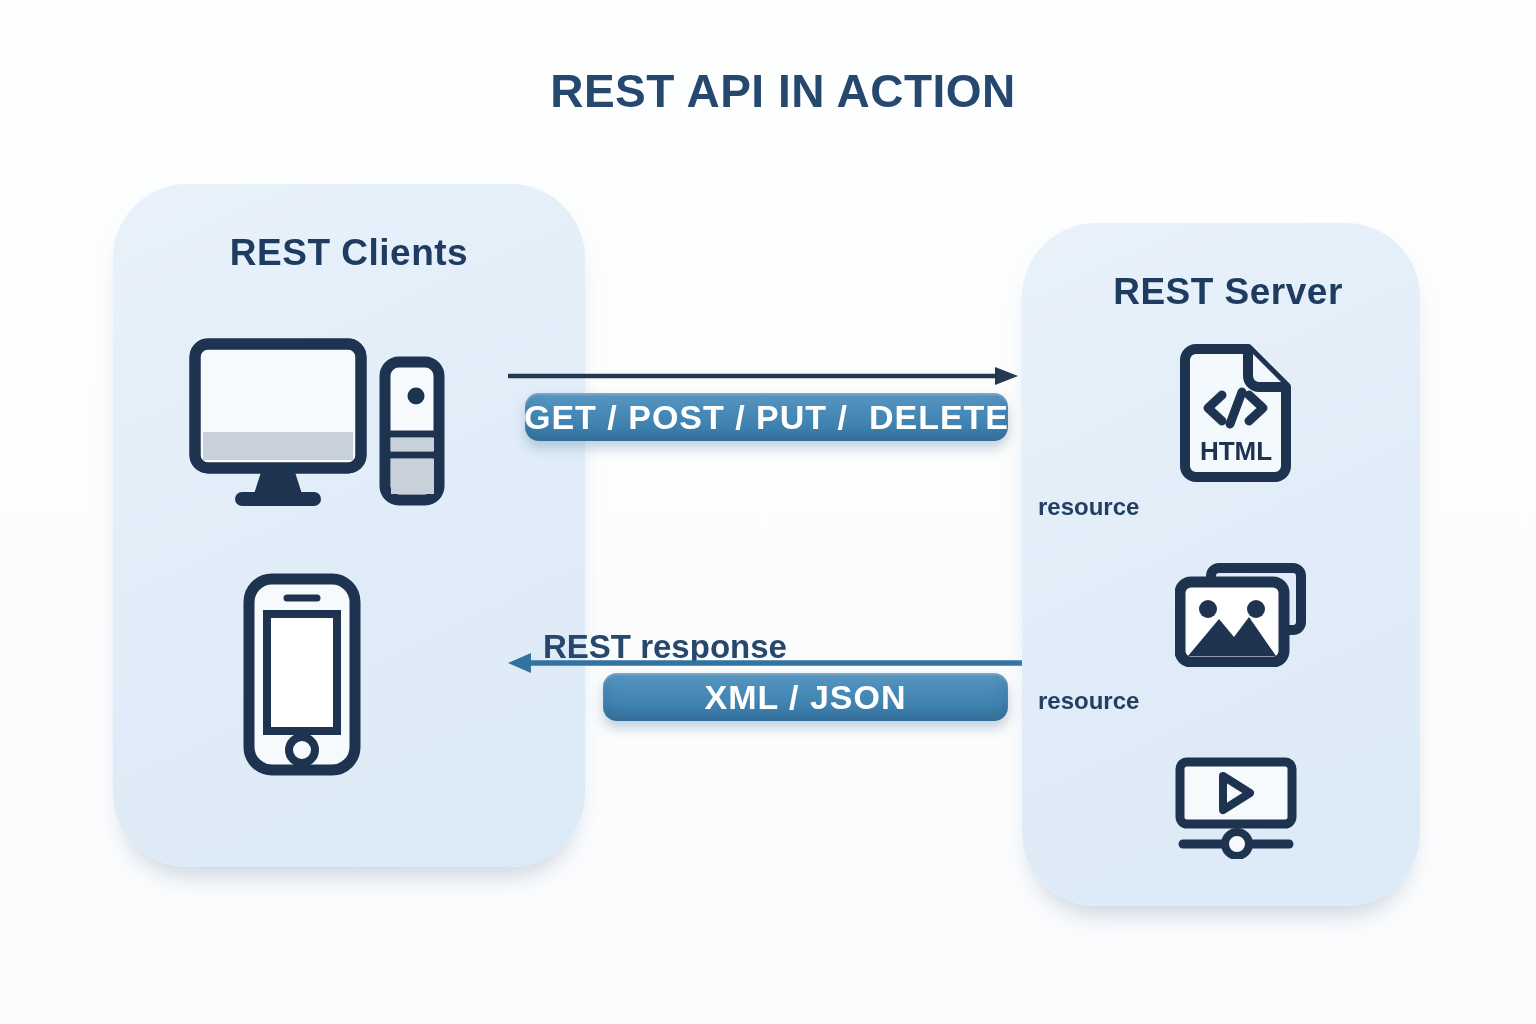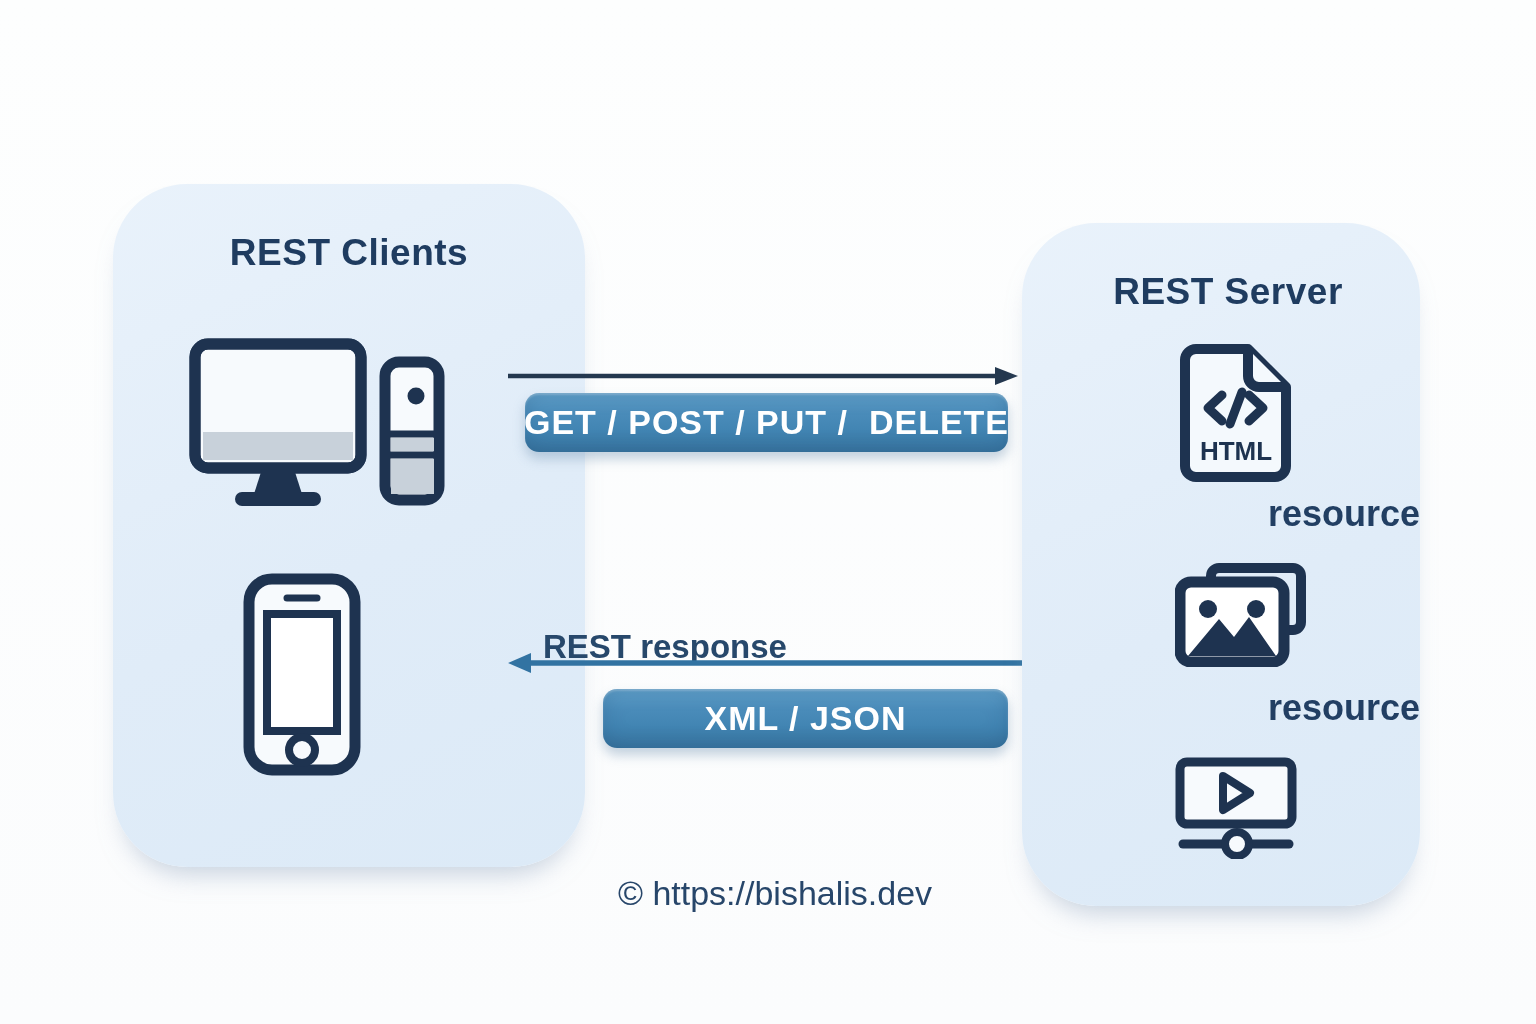--- a/index.html
+++ b/index.html
@@ -36,47 +36,48 @@
   .abs { position:absolute; }
 
   .flow-label {
     position:absolute; left:543px;
     font-size:33px; font-weight:600; color:#27486b; white-space:nowrap;
   }
   .flow-label.request  { top:308px; }
   .flow-label.response { top:628px; }
 
   .badge {
-    position:absolute; height:59px; border-radius:14px;
+    position:absolute; height:48px; border-radius:14px;
     background:linear-gradient(180deg,#60a0ca 0%, #4a8cba 35%, #4184b2 65%, #38749f 100%);
     box-shadow:inset 0 0 22px rgba(25,65,105,0.22), inset 0 2px 2px rgba(255,255,255,0.25), 0 7px 12px rgba(125,155,185,0.45);
     color:#ffffff; font-size:34px; font-weight:700; letter-spacing:1px;
     display:flex; align-items:center; justify-content:center;
     white-space:pre;
   }
   .badge-request  { left:525px; top:393px; width:483px; }
-  .badge-response { left:603px; top:689px; width:405px; }
+  .badge-response { left:603px; top:673px; width:405px; }
 
   .res-label {
-    position:absolute; left:16px; right:0; text-align:right;
-    font-size:36px; font-weight:600; color:#223f63;
+    position:absolute; left:16px; right:0; text-align:left;
+    font-size:24px; font-weight:600; color:#223f63;
   }
 
   .footer {
     position:absolute; top:874px; left:775px; transform:translateX(-50%);
     font-size:34px; font-weight:400; color:#27466a; white-space:nowrap;
   }
 
   svg { display:block; }
 </style>
 </head>
 <body>
 
 <div class="stage">
 
+  <div class="title">REST API IN ACTION</div>
 
   <section class="card card-left">
     <h2 class="card-heading">REST Clients</h2>
 
     <svg class="abs" style="left:76px; top:154px;" width="256" height="172" viewBox="0 0 256 172">
       <rect x="6" y="6" width="166" height="124" rx="13" fill="#f7fafd" stroke="#1e3350" stroke-width="11"></rect>
       <rect x="14" y="94" width="150" height="28" fill="#c8d1da"></rect>
       <rect x="6" y="6" width="166" height="124" rx="13" fill="none" stroke="#1e3350" stroke-width="11"></rect>
       <path d="M73 131 h32 l8 25 h-48 z" fill="#1e3350"></path>
       <rect x="46" y="154" width="86" height="14" rx="7" fill="#1e3350"></rect>
@@ -138,15 +139,14 @@
     <div class="res-label" style="top:464px;">resource</div>
 
     <svg class="abs" style="left:153px; top:534px;" width="122" height="102" viewBox="0 0 122 102">
       <rect x="5" y="5" width="112" height="62" rx="7" fill="#f7fafd" stroke="#1e3350" stroke-width="9"></rect>
       <path d="M48 19 L75 36 L48 53 Z" fill="none" stroke="#1e3350" stroke-width="8" stroke-linejoin="round"></path>
       <line x1="8" y1="87" x2="114" y2="87" stroke="#1e3350" stroke-width="9" stroke-linecap="round"></line>
       <circle cx="62" cy="87" r="12" fill="#f7fafd" stroke="#1e3350" stroke-width="8"></circle>
     </svg>
   </section>
 
-  <div class="footer">© https://bishalis.dev</div>
 
 </div>
 
 </body></html>

